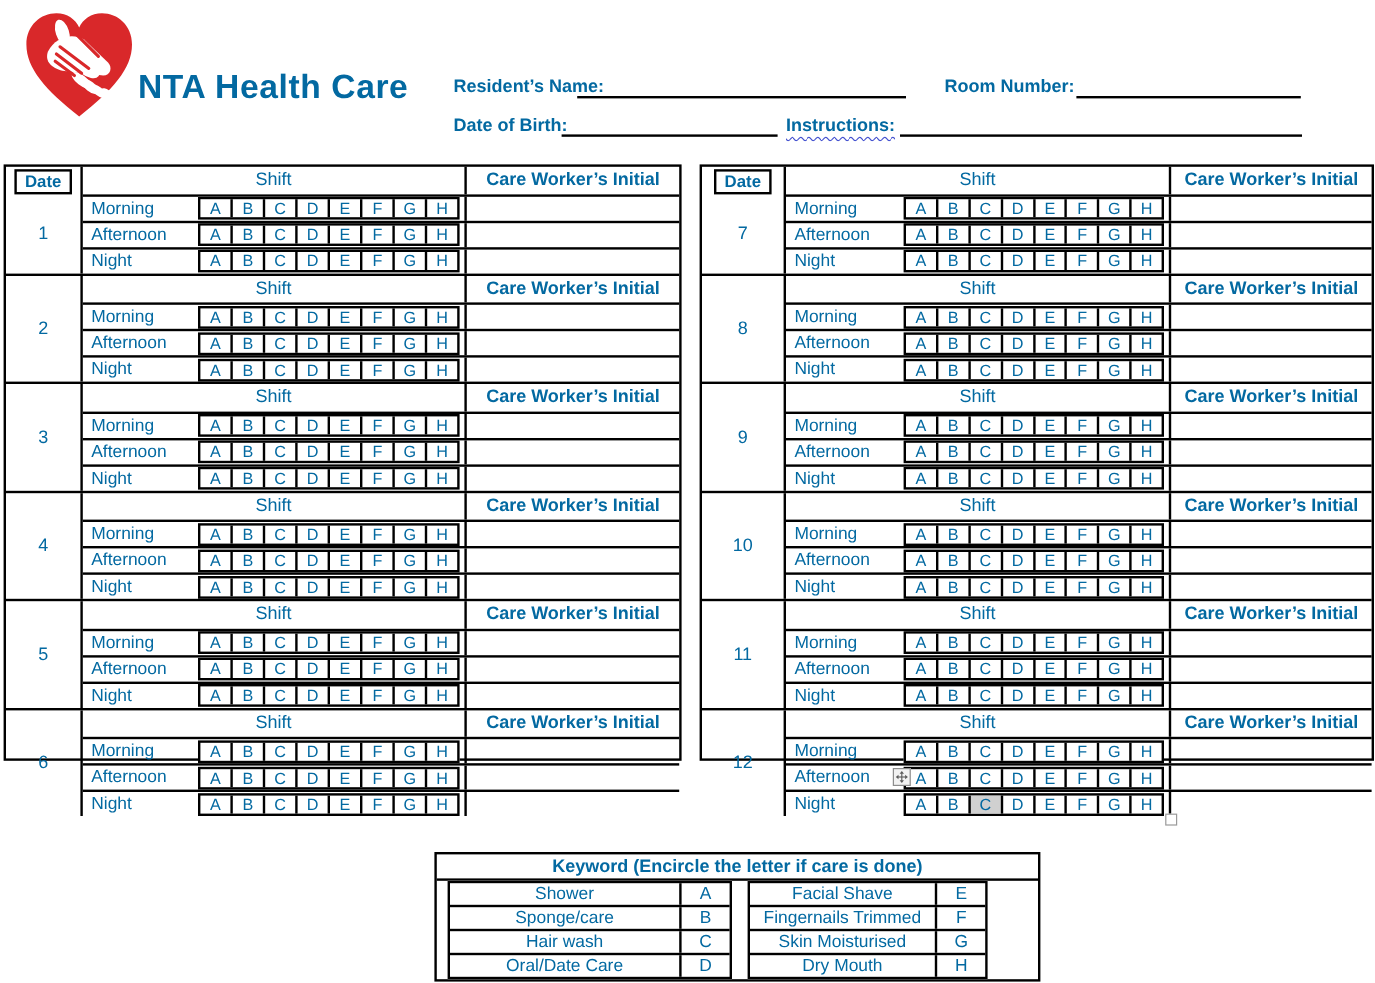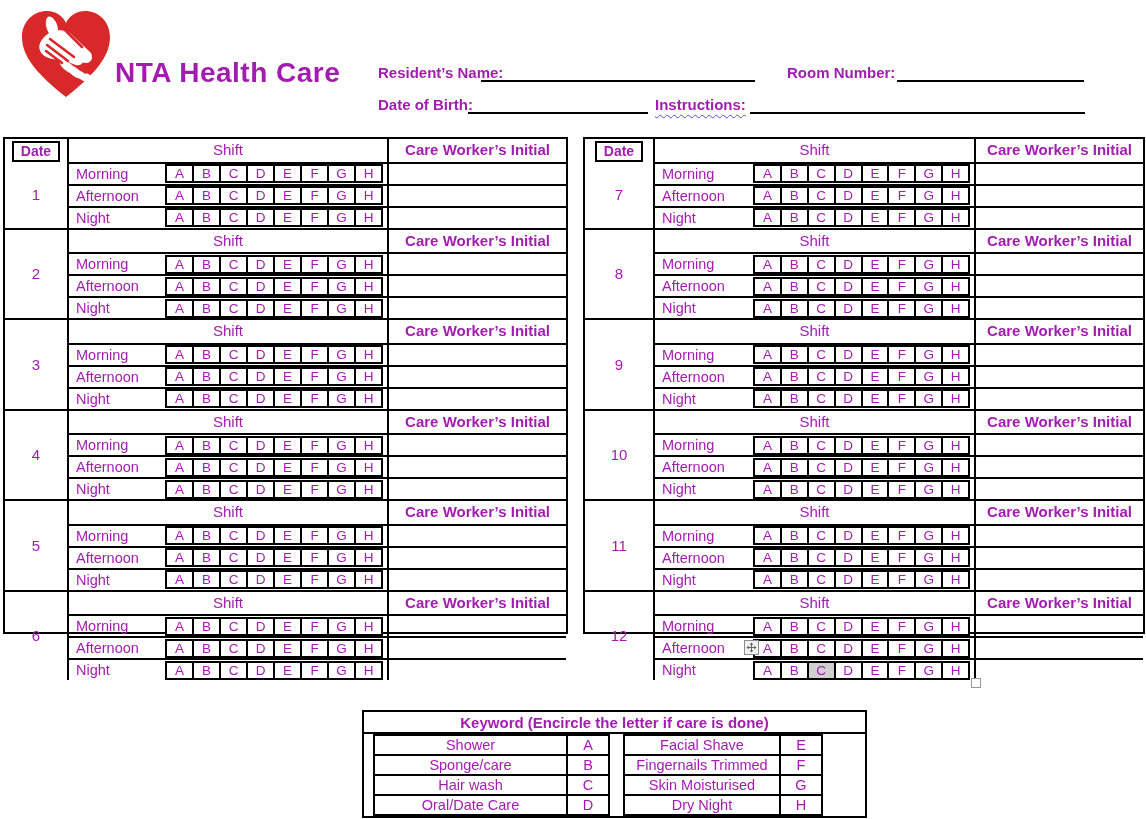--- a/index.html
+++ b/index.html
@@ -1,19 +1,19 @@
 <!DOCTYPE html>
 <html><head>
 <meta charset="utf-8">
 <style>
   * { margin:0; padding:0; box-sizing:border-box; }
   html,body { background:#fff; }
   #page {
     position:relative; width:1146px; height:819px; background:#fff;
-    font-family:"Liberation Sans", sans-serif; color:#a21caf; overflow:hidden;
+    font-family:"Liberation Sans", sans-serif; color:#0369a1; overflow:hidden;
   }
 
   
   .logo { position:absolute; left:16px; top:4px; width:100px; height:102px; }
   .brand { position:absolute; left:115px; top:57px; font-size:28px; font-weight:800; letter-spacing:.5px; white-space:nowrap; }
   .fld { position:absolute; font-size:15px; font-weight:bold; white-space:nowrap; }
   .fld-resident { left:378px; top:64px; }
   .fld-room     { left:787px; top:64px; }
   .fld-dob      { left:378px; top:96px; }
   .fld-instr    { left:655px; top:96px;
@@ -783,20 +783,20 @@
           </div>
           <div class="kw-row">
             <div class="kw-label">Fingernails Trimmed</div>
             <div class="kw-code">F</div>
           </div>
           <div class="kw-row">
             <div class="kw-label">Skin Moisturised</div>
             <div class="kw-code">G</div>
           </div>
           <div class="kw-row">
-            <div class="kw-label">Dry Night</div>
+            <div class="kw-label">Dry Mouth</div>
             <div class="kw-code">H</div>
           </div>
         </div>
     </div>
   </div>
 
 </div>
 
 </body></html>

